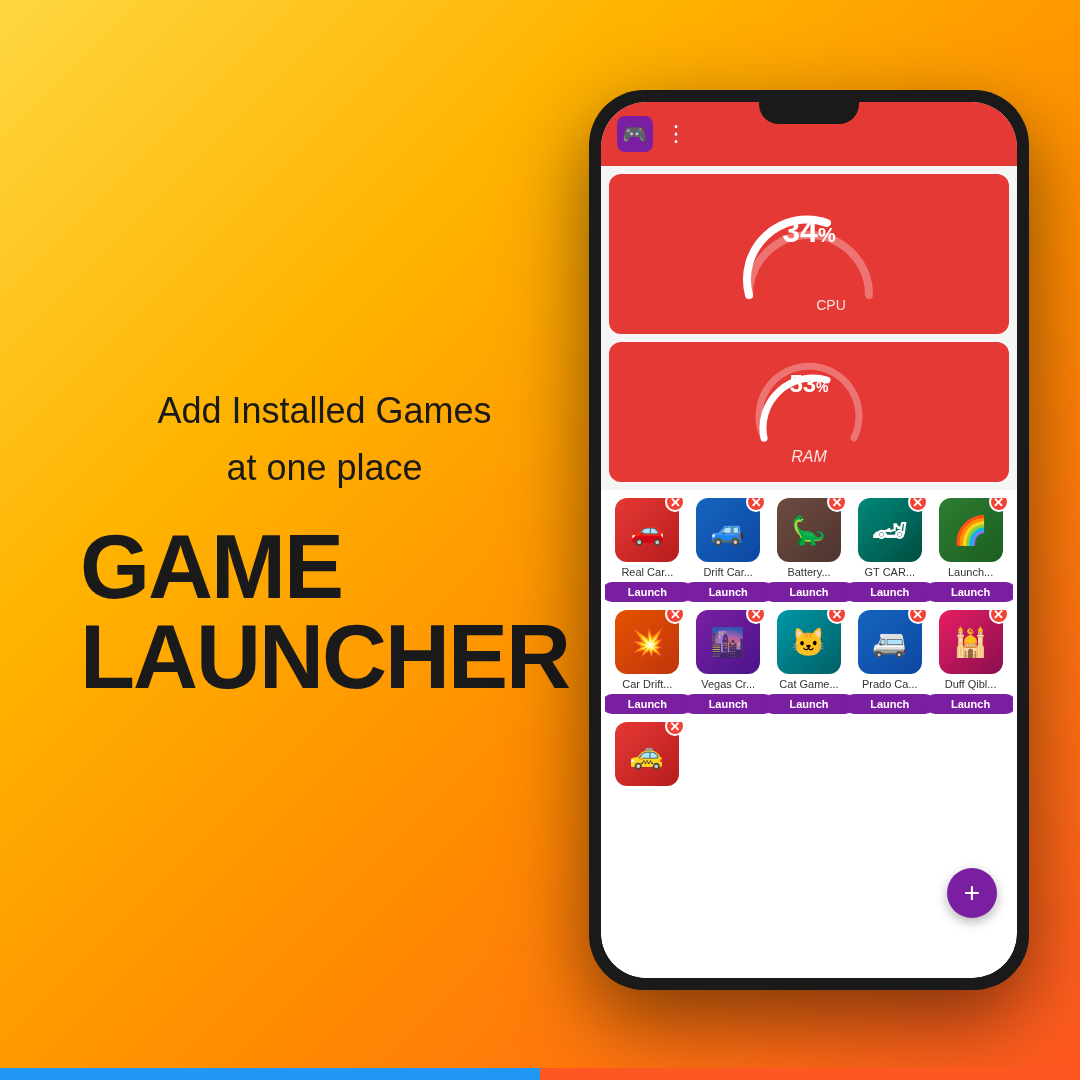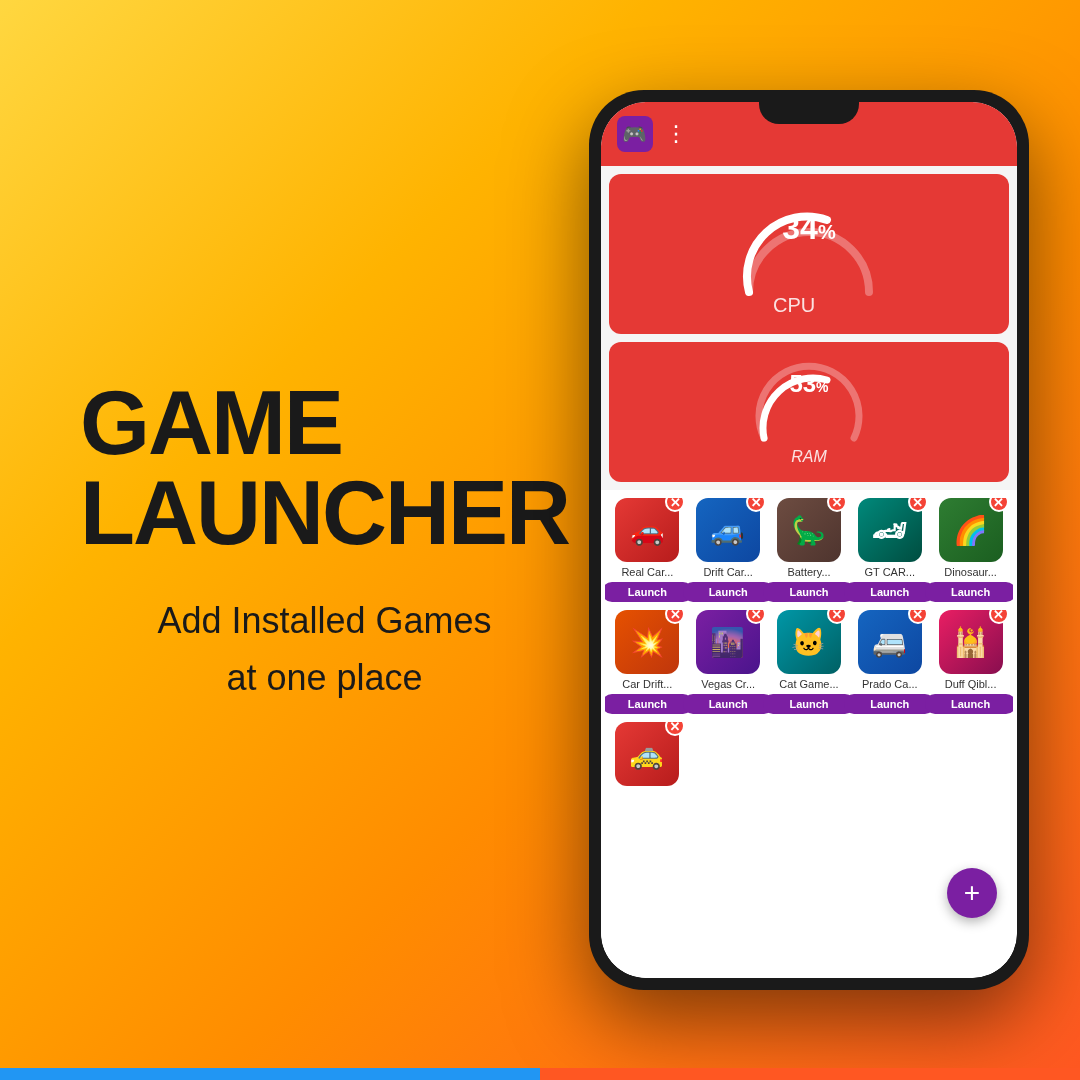--- a/index.html
+++ b/index.html
@@ -287,20 +287,21 @@
       width: 100%;
       height: 100%;
       border-radius: 45px;
       overflow: hidden;
       position: relative;
     }
 
     .cpu-center-content {
       display: flex;
       flex-direction: column;
+      align-items: center;
     }
 
     .cpu-gauge-wrap {
       position: relative;
       width: 160px;
       height: 110px;
     }
 
     .cpu-value-overlay {
       position: absolute;
@@ -332,26 +333,26 @@
       white-space: nowrap;
     }
   </style>
 </head>
 <body>
 
 <div class="background">
 
   <div class="left-content">
     <div>
+      <div class="subtitle">Add Installed Games</div>
+      <div class="subtitle">at one place</div>
+    </div>
+    <div>
       <div class="title">GAME</div>
       <div class="title">LAUNCHER</div>
-    </div>
-    <div>
-      <div class="subtitle">Add Installed Games</div>
-      <div class="subtitle">at one place</div>
     </div>
   </div>
 
   <div class="phone-container">
     <div class="phone">
       <div class="notch"></div>
       <div class="phone-screen-inner">
         <div class="phone-screen">
 
           <div class="app-bar">
@@ -367,21 +368,21 @@
                 <svg viewBox="0 0 160 110" width="160" height="110">
 
                   <path d="M 20 100 A 60 60 0 1 1 140 100" fill="none" stroke="rgba(255,255,255,0.3)" stroke-width="8" stroke-linecap="round"></path>
 
                   <path d="M 20 100 A 60 60 0 0 1 98 28" fill="none" stroke="white" stroke-width="8" stroke-linecap="round"></path>
                 </svg>
                 <div class="cpu-value-overlay">
                   <span>34</span><span style="font-size:20px;">%</span>
                 </div>
               </div>
-              <div style="color:rgba(255,255,255,0.85);font-size:20px;margin-top:-8px;margin-left:44px;">CPU</div>
+              <div style="color:rgba(255,255,255,0.85);font-size:14px;margin-top:-8px;margin-left:44px;">CPU</div>
             </div>
           </div>
 
           <div class="ram-battery-card">
 
             <div class="gauge-container">
               <div class="ram-gauge-wrap">
                 <svg viewBox="0 0 120 90" width="120" height="90">
                   <path d="M 15 80 A 50 50 0 1 1 105 80" fill="none" stroke="rgba(255,255,255,0.3)" stroke-width="7" stroke-linecap="round"></path>
                   <path d="M 15 80 A 50 50 0 0 1 78 22" fill="none" stroke="white" stroke-width="7" stroke-linecap="round"></path>
@@ -428,21 +429,21 @@
         <div class="remove-btn">✕</div>
       </div>
       <div class="game-name">GT CAR...</div>
       <div class="launch-btn">Launch</div>
     </div>
                 <div class="game-item">
       <div class="game-icon-wrapper">
         <div class="game-icon icon-green">🌈</div>
         <div class="remove-btn">✕</div>
       </div>
-      <div class="game-name">Dinosaur...</div>
+      <div class="game-name">Launch...</div>
       <div class="launch-btn">Launch</div>
     </div>
               </div>
 
             <div class="games-row" id="row2">
                 <div class="game-item">
       <div class="game-icon-wrapper">
         <div class="game-icon icon-orange">💥</div>
         <div class="remove-btn">✕</div>
       </div>

